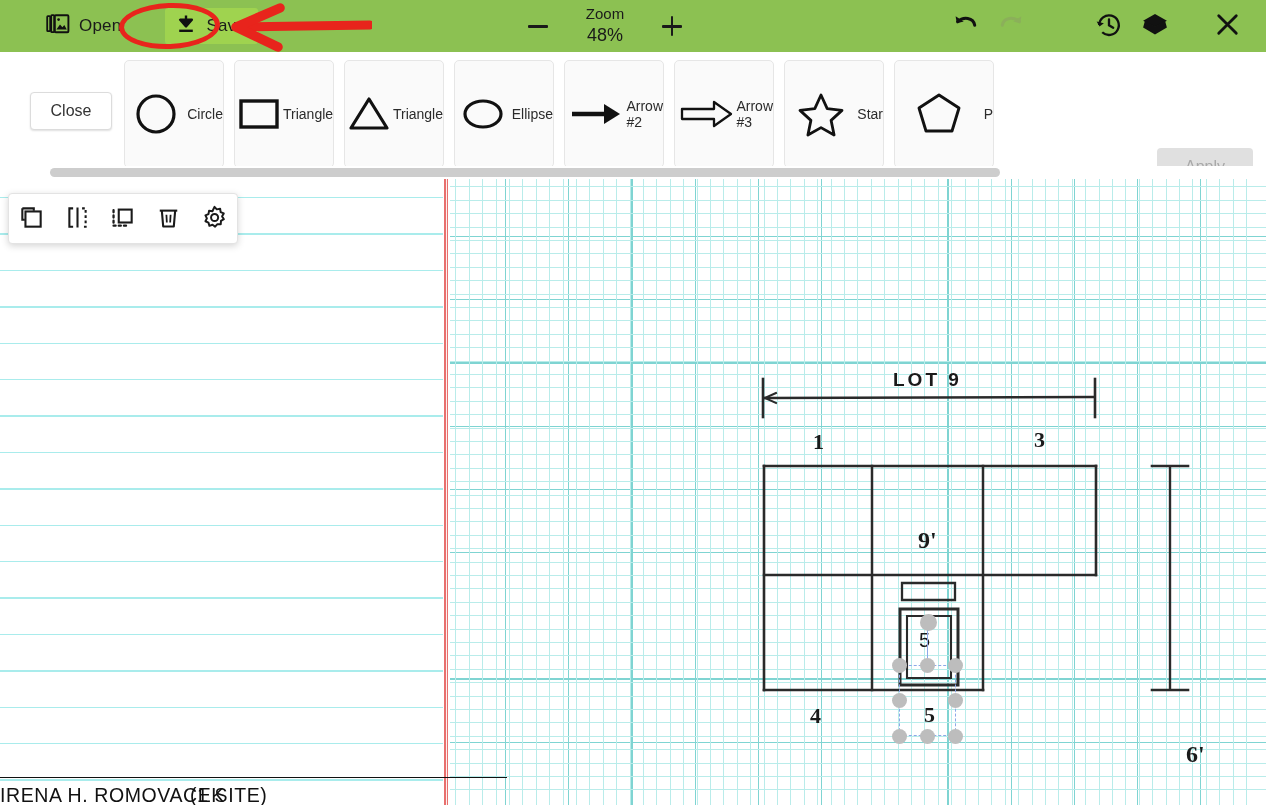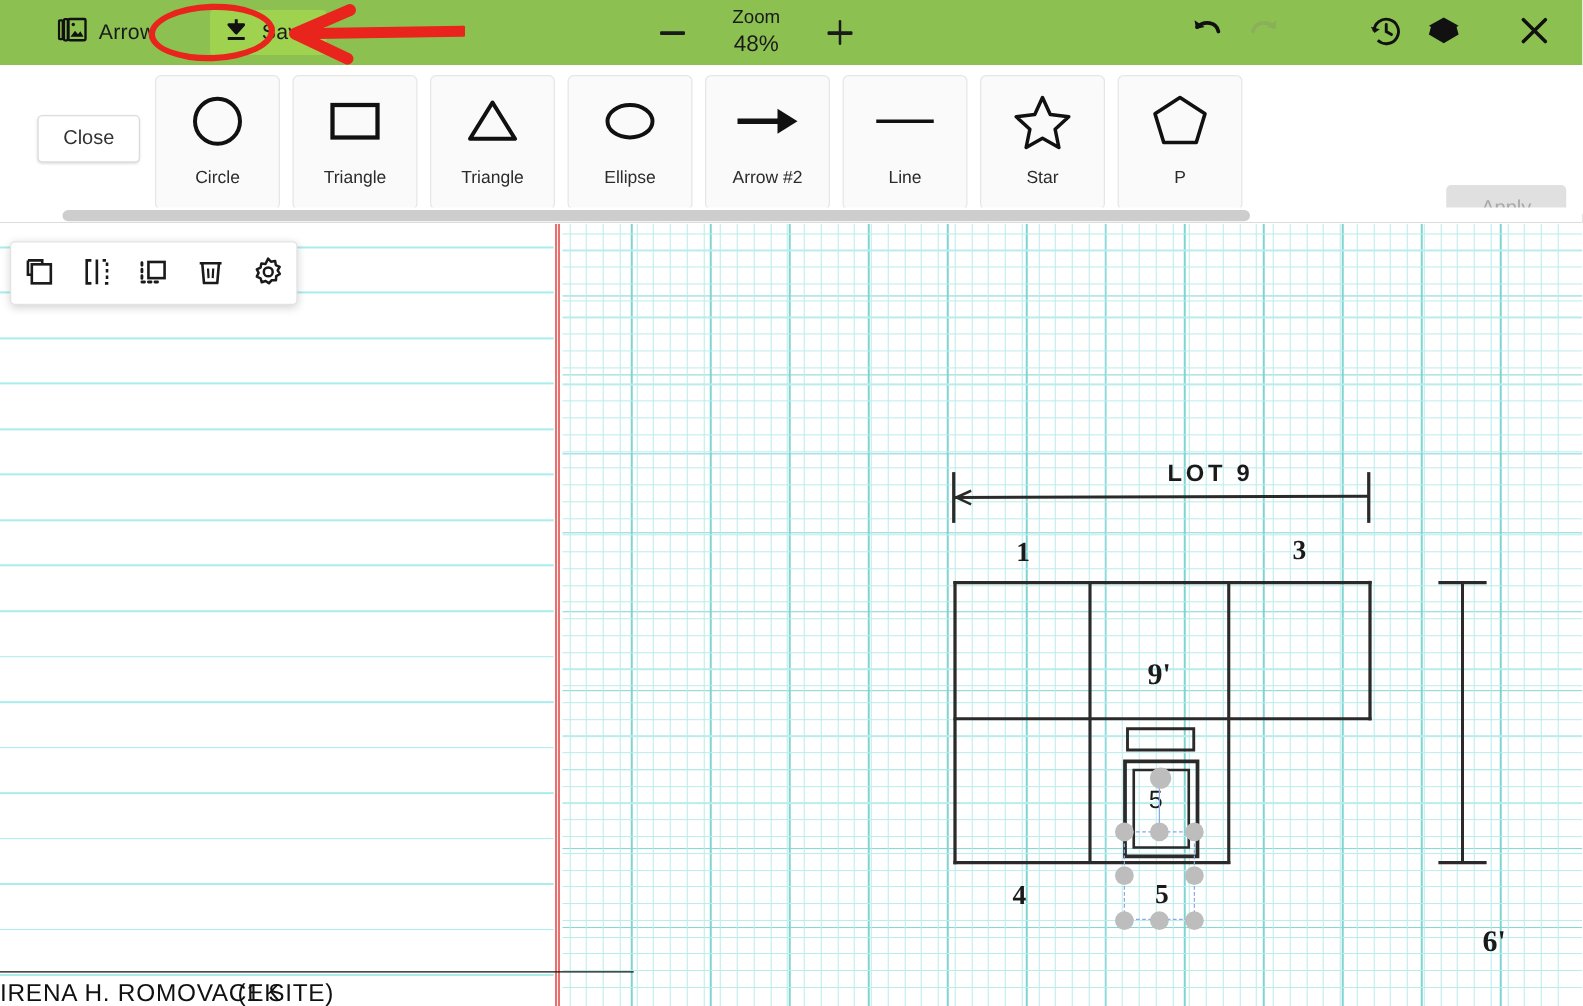--- a/index.html
+++ b/index.html
@@ -86,21 +86,21 @@
     font-size: 16px; color: #333; cursor: pointer;
     font-family: "Liberation Sans", sans-serif;
   }
   .shape-strip {
     position: absolute; left: 124px; top: 8px;
     display: flex; gap: 10px;
   }
   .shape-card {
     width: 100px; height: 108px;
     background: #fafafa; border: 1px solid #e6e6e6; border-radius: 5px;
-    display: flex; flex-direction: column; align-items: center;
+    display: flex; flex-direction: row; align-items: center;
     justify-content: flex-start; cursor: pointer; flex: 0 0 auto;
   }
   .shape-glyph {
     height: 72px; display: flex; align-items: center; justify-content: center;
     width: 100%;
   }
   .shape-name { font-size: 14px; color: #2b2b2b; }
 
   .apply-btn {
     position: absolute; right: 13px; top: 96px;
@@ -218,21 +218,21 @@
     <button class="tb-btn tb-open">
       <span class="ico">
         <svg width="24" height="24" viewBox="0 0 24 24">
           <rect x="1.2" y="4.2" width="3" height="15" rx="0.7" fill="none" stroke="#111" stroke-width="1.8"></rect>
           <rect x="5.2" y="3.2" width="3" height="17" rx="0.7" fill="none" stroke="#111" stroke-width="1.8"></rect>
           <rect x="8.8" y="3.2" width="13.6" height="17" rx="1" fill="none" stroke="#111" stroke-width="1.9"></rect>
           <path d="M10.4 17.4 L14 12.5 L16.4 15.3 L18.3 13 L20.8 17.4 Z" fill="#111"></path>
           <circle cx="12.6" cy="7.6" r="1.35" fill="#111"></circle>
         </svg>
       </span>
-      <span class="tb-label">Arrow</span>
+      <span class="tb-label">Open</span>
     </button>
 
     <button class="tb-btn tb-save">
       <span class="ico">
         <svg width="22" height="22" viewBox="0 0 24 24">
           <path d="M12 2.6 L12 12.4 M12 14.6 L5.6 7.4 L18.4 7.4 Z" fill="#111" stroke="#111" stroke-width="2.6" stroke-linejoin="round"></path>
           <rect x="4.6" y="18.1" width="14.8" height="2.6" fill="#111"></rect>
         </svg>
       </span>
       <span class="tb-label">Save</span>
@@ -344,29 +344,29 @@
       <div class="shape-card">
         <div class="shape-glyph">
           <svg width="56" height="32" viewBox="0 0 56 32">
             <path d="M4 16 L40 16" stroke="#111" stroke-width="4.4"></path>
             <path d="M36 6 L52 16 L36 26 Z" fill="#111"></path>
           </svg>
         </div>
         <div class="shape-name">Arrow #2</div>
       </div>
 
-
-      <div class="shape-card">
-        <div class="shape-glyph">
-          <svg width="52" height="20" viewBox="0 0 52 20">
-              <path d="M3 10 L49 10" stroke="#111" stroke-width="2.8"></path>
-            </svg>
-        </div>
-        <div class="shape-name">Line</div>
-      </div>
+      <div class="shape-card">
+        <div class="shape-glyph">
+          <svg width="56" height="32" viewBox="0 0 56 32">
+            <path d="M4 11 L36 11 L36 4 L53 16 L36 28 L36 21 L4 21 Z" fill="none" stroke="#111" stroke-width="2.3" stroke-linejoin="round"></path>
+          </svg>
+        </div>
+        <div class="shape-name">Arrow #3</div>
+      </div>
+
 
       <div class="shape-card">
         <div class="shape-glyph">
           <svg width="48" height="46" viewBox="0 0 48 46">
             <path d="M24 4 L30.2 17.6 L45 19.4 L34.1 29.4 L37.1 44 L24 36.6 L10.9 44 L13.9 29.4 L3 19.4 L17.8 17.6 Z" fill="none" stroke="#111" stroke-width="2.8" stroke-linejoin="round"></path>
           </svg>
         </div>
         <div class="shape-name">Star</div>
       </div>
 
@@ -421,21 +421,21 @@
           <path d="M900 430 L958 430 L958 506 L900 506 Z" stroke-width="3"></path>
 
           <path d="M907 437 L951 437 L951 499 L907 499 Z" stroke-width="2.1"></path>
 
           <path d="M1152 287 L1188 287" stroke-width="2.6"></path>
           <path d="M1152 511 L1188 511" stroke-width="2.6"></path>
           <path d="M1170 289 L1170 510" stroke-width="2.4"></path>
         </g>
       </svg>
 
-      <div class="hand" style="left:893px; top:190px; font-size:19px; letter-spacing:3px; font-family:'Liberation Sans',sans-serif;margin-left:41px;">LOT 9</div>
+      <div class="hand" style="left:893px; top:190px; font-size:19px; letter-spacing:3px; font-family:'Liberation Sans',sans-serif;">LOT 9</div>
       <div class="hand" style="left:918px; top:348px; font-size:24px;">9'</div>
       <div class="hand" style="left:1186px; top:562px; font-size:24px;">6'</div>
       <div class="hand" style="left:813px; top:250px; font-size:22px;">1</div>
       <div class="hand" style="left:1034px; top:248px; font-size:22px;">3</div>
       <div class="hand" style="left:810px; top:524px; font-size:22px;">4</div>
       <div class="hand" style="left:924px; top:523px; font-size:22px;">5</div>
       <div class="hand" style="left:919px; top:450px; font-size:20px; font-family:'Liberation Sans',sans-serif; font-weight:400;">5</div>
     </div>
 
     <div class="rot-stem"></div>

